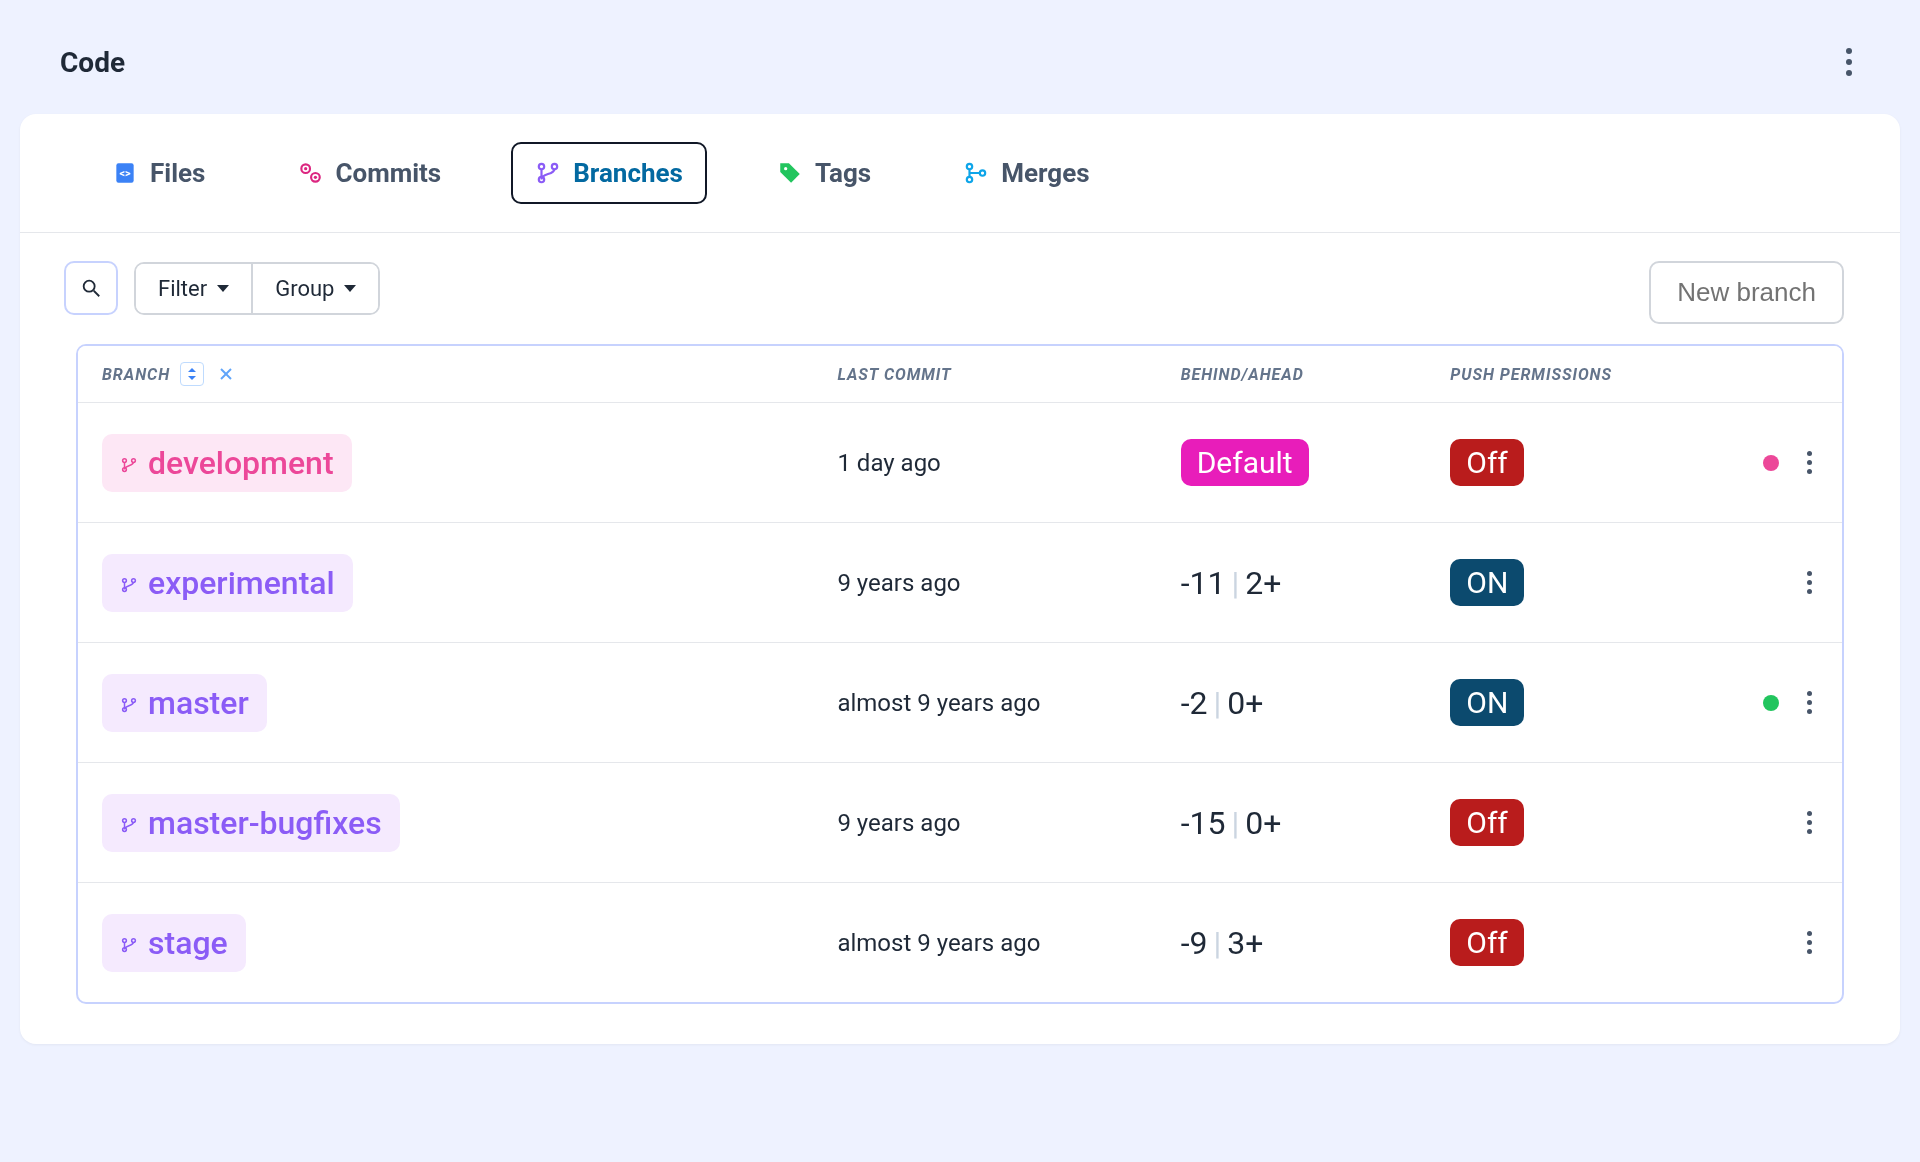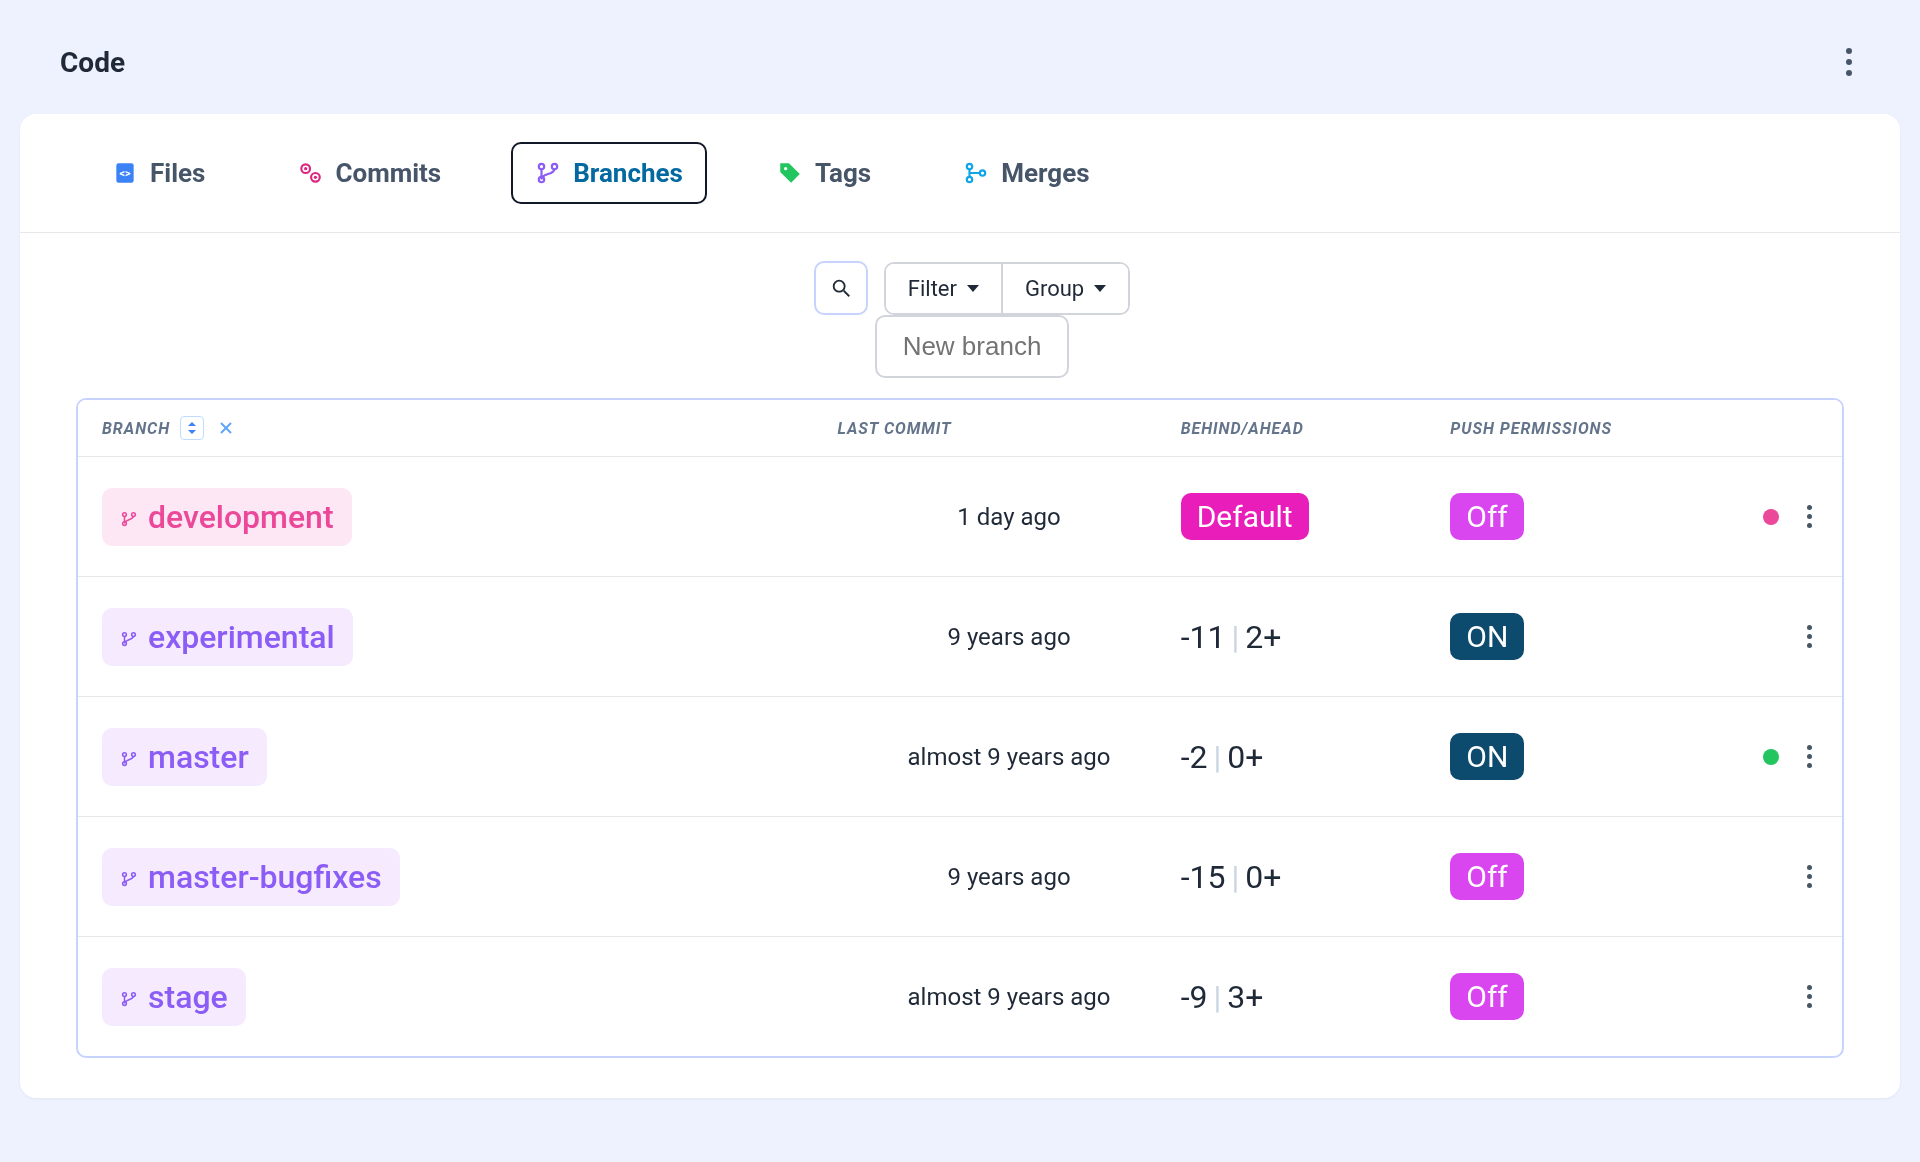--- a/index.html
+++ b/index.html
@@ -65,24 +65,23 @@
   }
   .tab-icon {
     width: 26px;
     height: 26px;
     display: inline-flex;
     align-items: center;
     justify-content: center;
   }
   .toolbar {
     display: flex;
-    align-items: center;
+    align-items: flex-start;
     justify-content: space-between;
-    padding: 28px 56px 20px 80px;
-    flex-direction: column;
+    padding: 28px 56px 20px 44px;
   }
   .toolbar-left {
     display: flex;
     gap: 16px;
     align-items: center;
   }
   .icon-btn {
     width: 54px;
     height: 54px;
     border: 2px solid #c7d2fe;
@@ -188,40 +187,39 @@
     color: #8b5cf6;
     font-weight: 500;
   }
   .branch-pill.pink {
     background: #fde7f5;
     color: #ec4899;
   }
   .cell {
     font-size: 24px;
     color: #1f2937;
-    text-align: center;
   }
   .behind-ahead {
     font-size: 32px;
     color: #1f2937;
   }
   .behind-ahead .sep {
     color: #cbd5e1;
     margin: 0 6px;
   }
   .badge {
     display: inline-block;
     padding: 6px 16px;
     border-radius: 10px;
     font-size: 30px;
     color: #fff;
   }
   .badge.default { background: #e81dba; }
   .badge.on { background: #0c4a6e; }
-  .badge.off { background: #d946ef; }
+  .badge.off { background: #b91c1c; }
   .row-right {
     display: flex;
     align-items: center;
     justify-content: flex-end;
     gap: 22px;
   }
   .dot {
     width: 16px; height: 16px; border-radius: 50%;
   }
   .dot.pink { background: #ec4899; }

